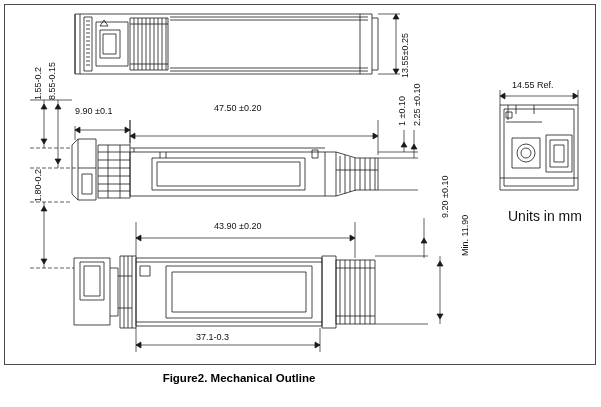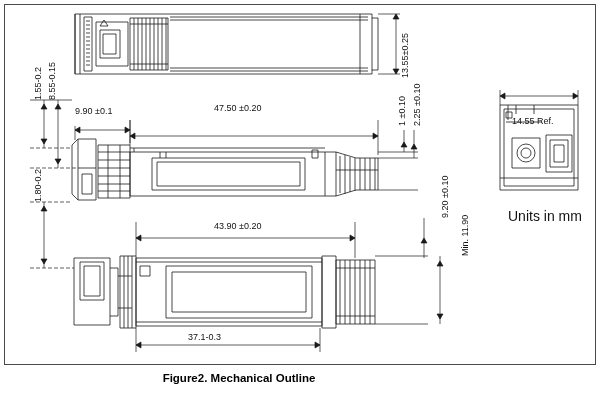--- a/index.html
+++ b/index.html
@@ -275,21 +275,21 @@
   <div class="dimtext rot90" style="left:397px; top:126px;">1 ±0.10</div>
   <div class="dimtext rot90" style="left:412px; top:126px;">2.25 ±0.10</div>
 
   <div class="dimtext rot90" style="left:33px; top:202px;">1.80-0.2</div>
 
   <div class="dimtext" style="left:214px; top:221px;">43.90 ±0.20</div>
 
   <div class="dimtext rot90" style="left:440px; top:218px;">9.20 ±0.10</div>
   <div class="dimtext rot90" style="left:460px; top:256px;">Min. 11.90</div>
 
-  <div class="dimtext" style="left:188px; top:332px;text-align:right;">37.1-0.3</div>
-
-  <div class="dimtext" style="left:512px; top:80px;margin-top:36px;">14.55 Ref.</div>
+  <div class="dimtext" style="left:196px; top:332px;text-align:right;">37.1-0.3</div>
+
+  <div class="dimtext" style="left:512px; top:80px;">14.55 Ref.</div>
 
   <div class="units" style="left:508px; top:208px;">Units in mm</div>
 
   <div class="caption">Figure2.  Mechanical Outline</div>
 
 </div>
 
 </body></html>

